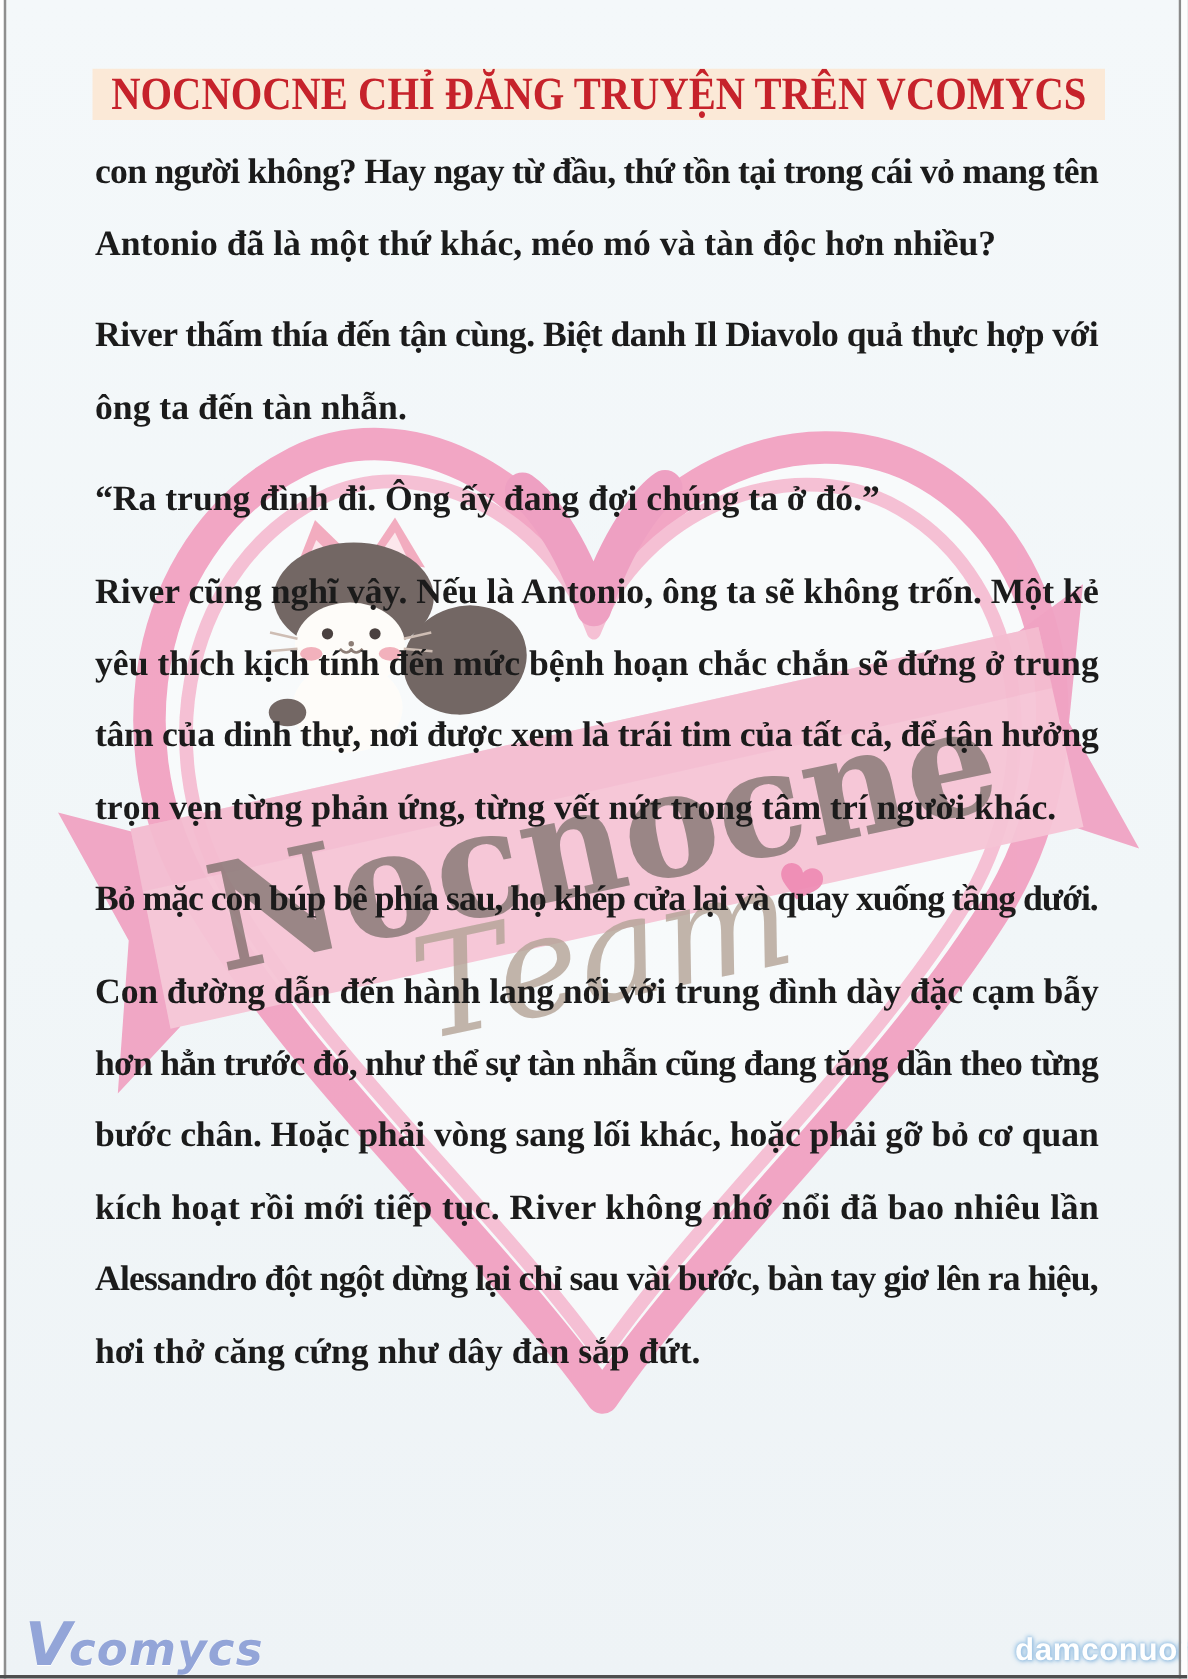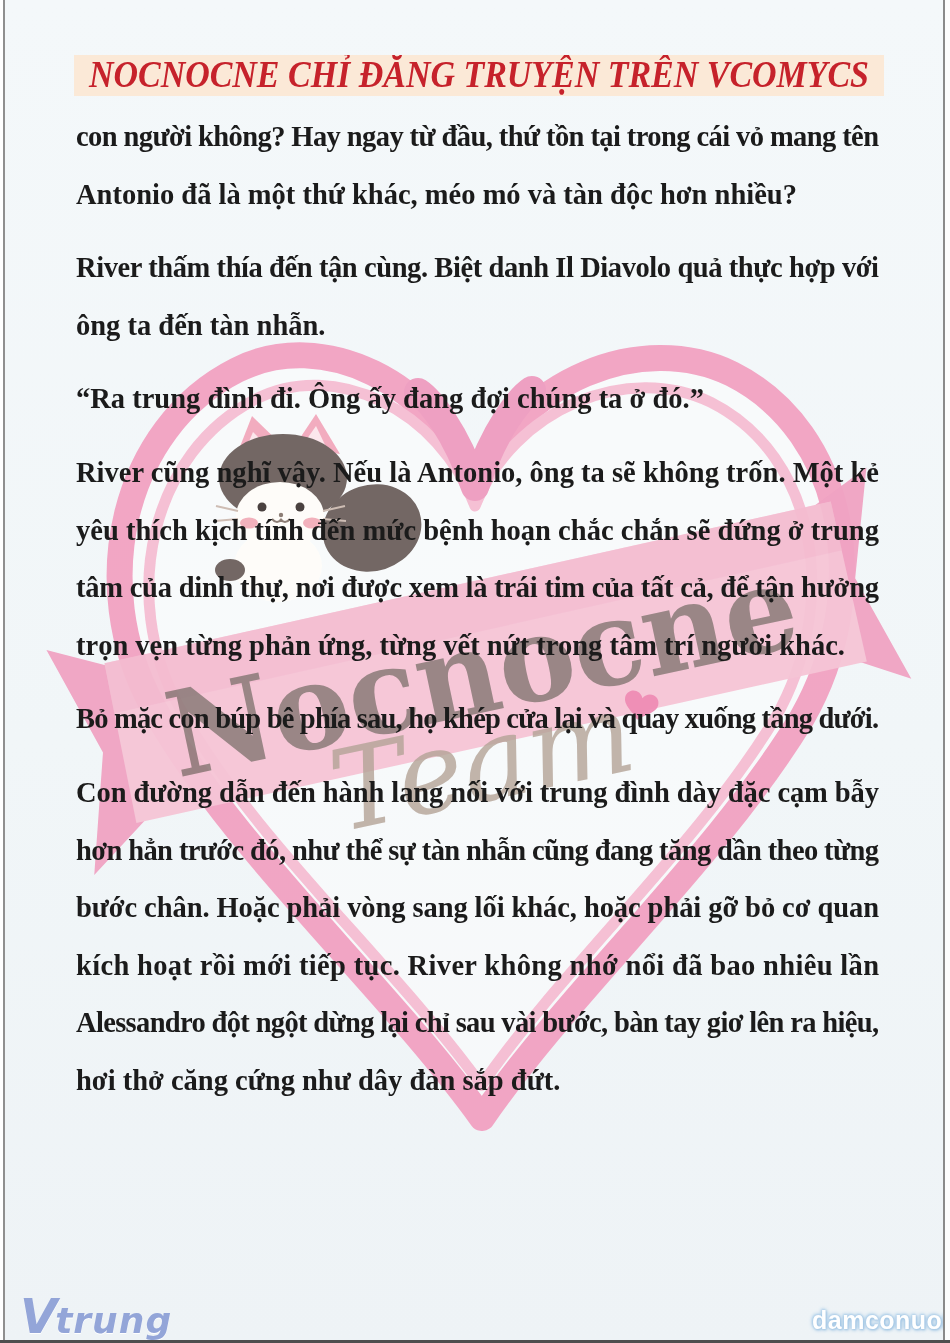--- a/index.html
+++ b/index.html
@@ -9,21 +9,21 @@
     font-family:"Liberation Serif","DejaVu Serif",serif;
   }
   .edge{position:absolute;z-index:6;}
   #edge-left-white{left:0;top:0;width:3px;height:1343px;background:#ffffff;}
   #edge-left-line{left:3px;top:0;width:2px;height:1343px;background:#8f8f8f;}
   #edge-right-line{left:943px;top:0;width:2px;height:1343px;background:#8a8a8a;}
   #edge-right-white{left:945px;top:0;width:5px;height:1343px;background:#fdfdfd;}
   #edge-bottom-line{left:0;top:1340px;width:950px;height:3px;background:#4e4e4e;}
   #header-banner{
     position:absolute;z-index:3;left:74px;top:55px;width:810px;height:41px;
-    background:#fbe9d7;display:flex;align-items:center;justify-content:center;font-style:italic;
+    background:#fbe9d7;display:flex;align-items:center;justify-content:center;
   }
   #watermark{position:absolute;z-index:1;left:0;top:0;}
   #body-text{position:absolute;z-index:4;left:0;top:0;pointer-events:none;}
   .bodyline{
     font-family:"Liberation Serif","DejaVu Serif",serif;
     font-weight:bold;font-size:28.5px;fill:#1b1b1b;
   }
   .headline{
     font-family:"Liberation Serif","DejaVu Serif",serif;
     font-weight:bold;font-size:37px;fill:#c6222b;
@@ -117,21 +117,21 @@
       <text class="bodyline" x="76" y="655">trọn vẹn từng phản ứng, từng vết nứt trong tâm trí người khác.</text>
       <text class="bodyline" x="76" y="728" textLength="803" lengthAdjust="spacing">Bỏ mặc con búp bê phía sau, họ khép cửa lại và quay xuống tầng dưới.</text>
       <text class="bodyline" x="76" y="802" textLength="803" lengthAdjust="spacing">Con đường dẫn đến hành lang nối với trung đình dày đặc cạm bẫy</text>
       <text class="bodyline" x="76" y="860" textLength="803" lengthAdjust="spacing">hơn hẳn trước đó, như thể sự tàn nhẫn cũng đang tăng dần theo từng</text>
       <text class="bodyline" x="76" y="917" textLength="803" lengthAdjust="spacing">bước chân. Hoặc phải vòng sang lối khác, hoặc phải gỡ bỏ cơ quan</text>
       <text class="bodyline" x="76" y="975" textLength="803" lengthAdjust="spacing">kích hoạt rồi mới tiếp tục. River không nhớ nổi đã bao nhiêu lần</text>
       <text class="bodyline" x="76" y="1032" textLength="803" lengthAdjust="spacing">Alessandro đột ngột dừng lại chỉ sau vài bước, bàn tay giơ lên ra hiệu,</text>
       <text class="bodyline" x="76" y="1090">hơi thở căng cứng như dây đàn sắp đứt.</text>
     </svg>
 
-  <div id="footer-logo"><span class="v-cap">V</span><span>trung</span></div>
+  <div id="footer-logo"><span class="v-cap">V</span><span>comycs</span></div>
   <div id="footer-credit">damconuong</div>
 
   <div class="edge" id="edge-left-white"></div>
   <div class="edge" id="edge-left-line"></div>
   <div class="edge" id="edge-right-line"></div>
   <div class="edge" id="edge-right-white"></div>
   <div class="edge" id="edge-bottom-line"></div>
 </div>
 
 </body></html>

